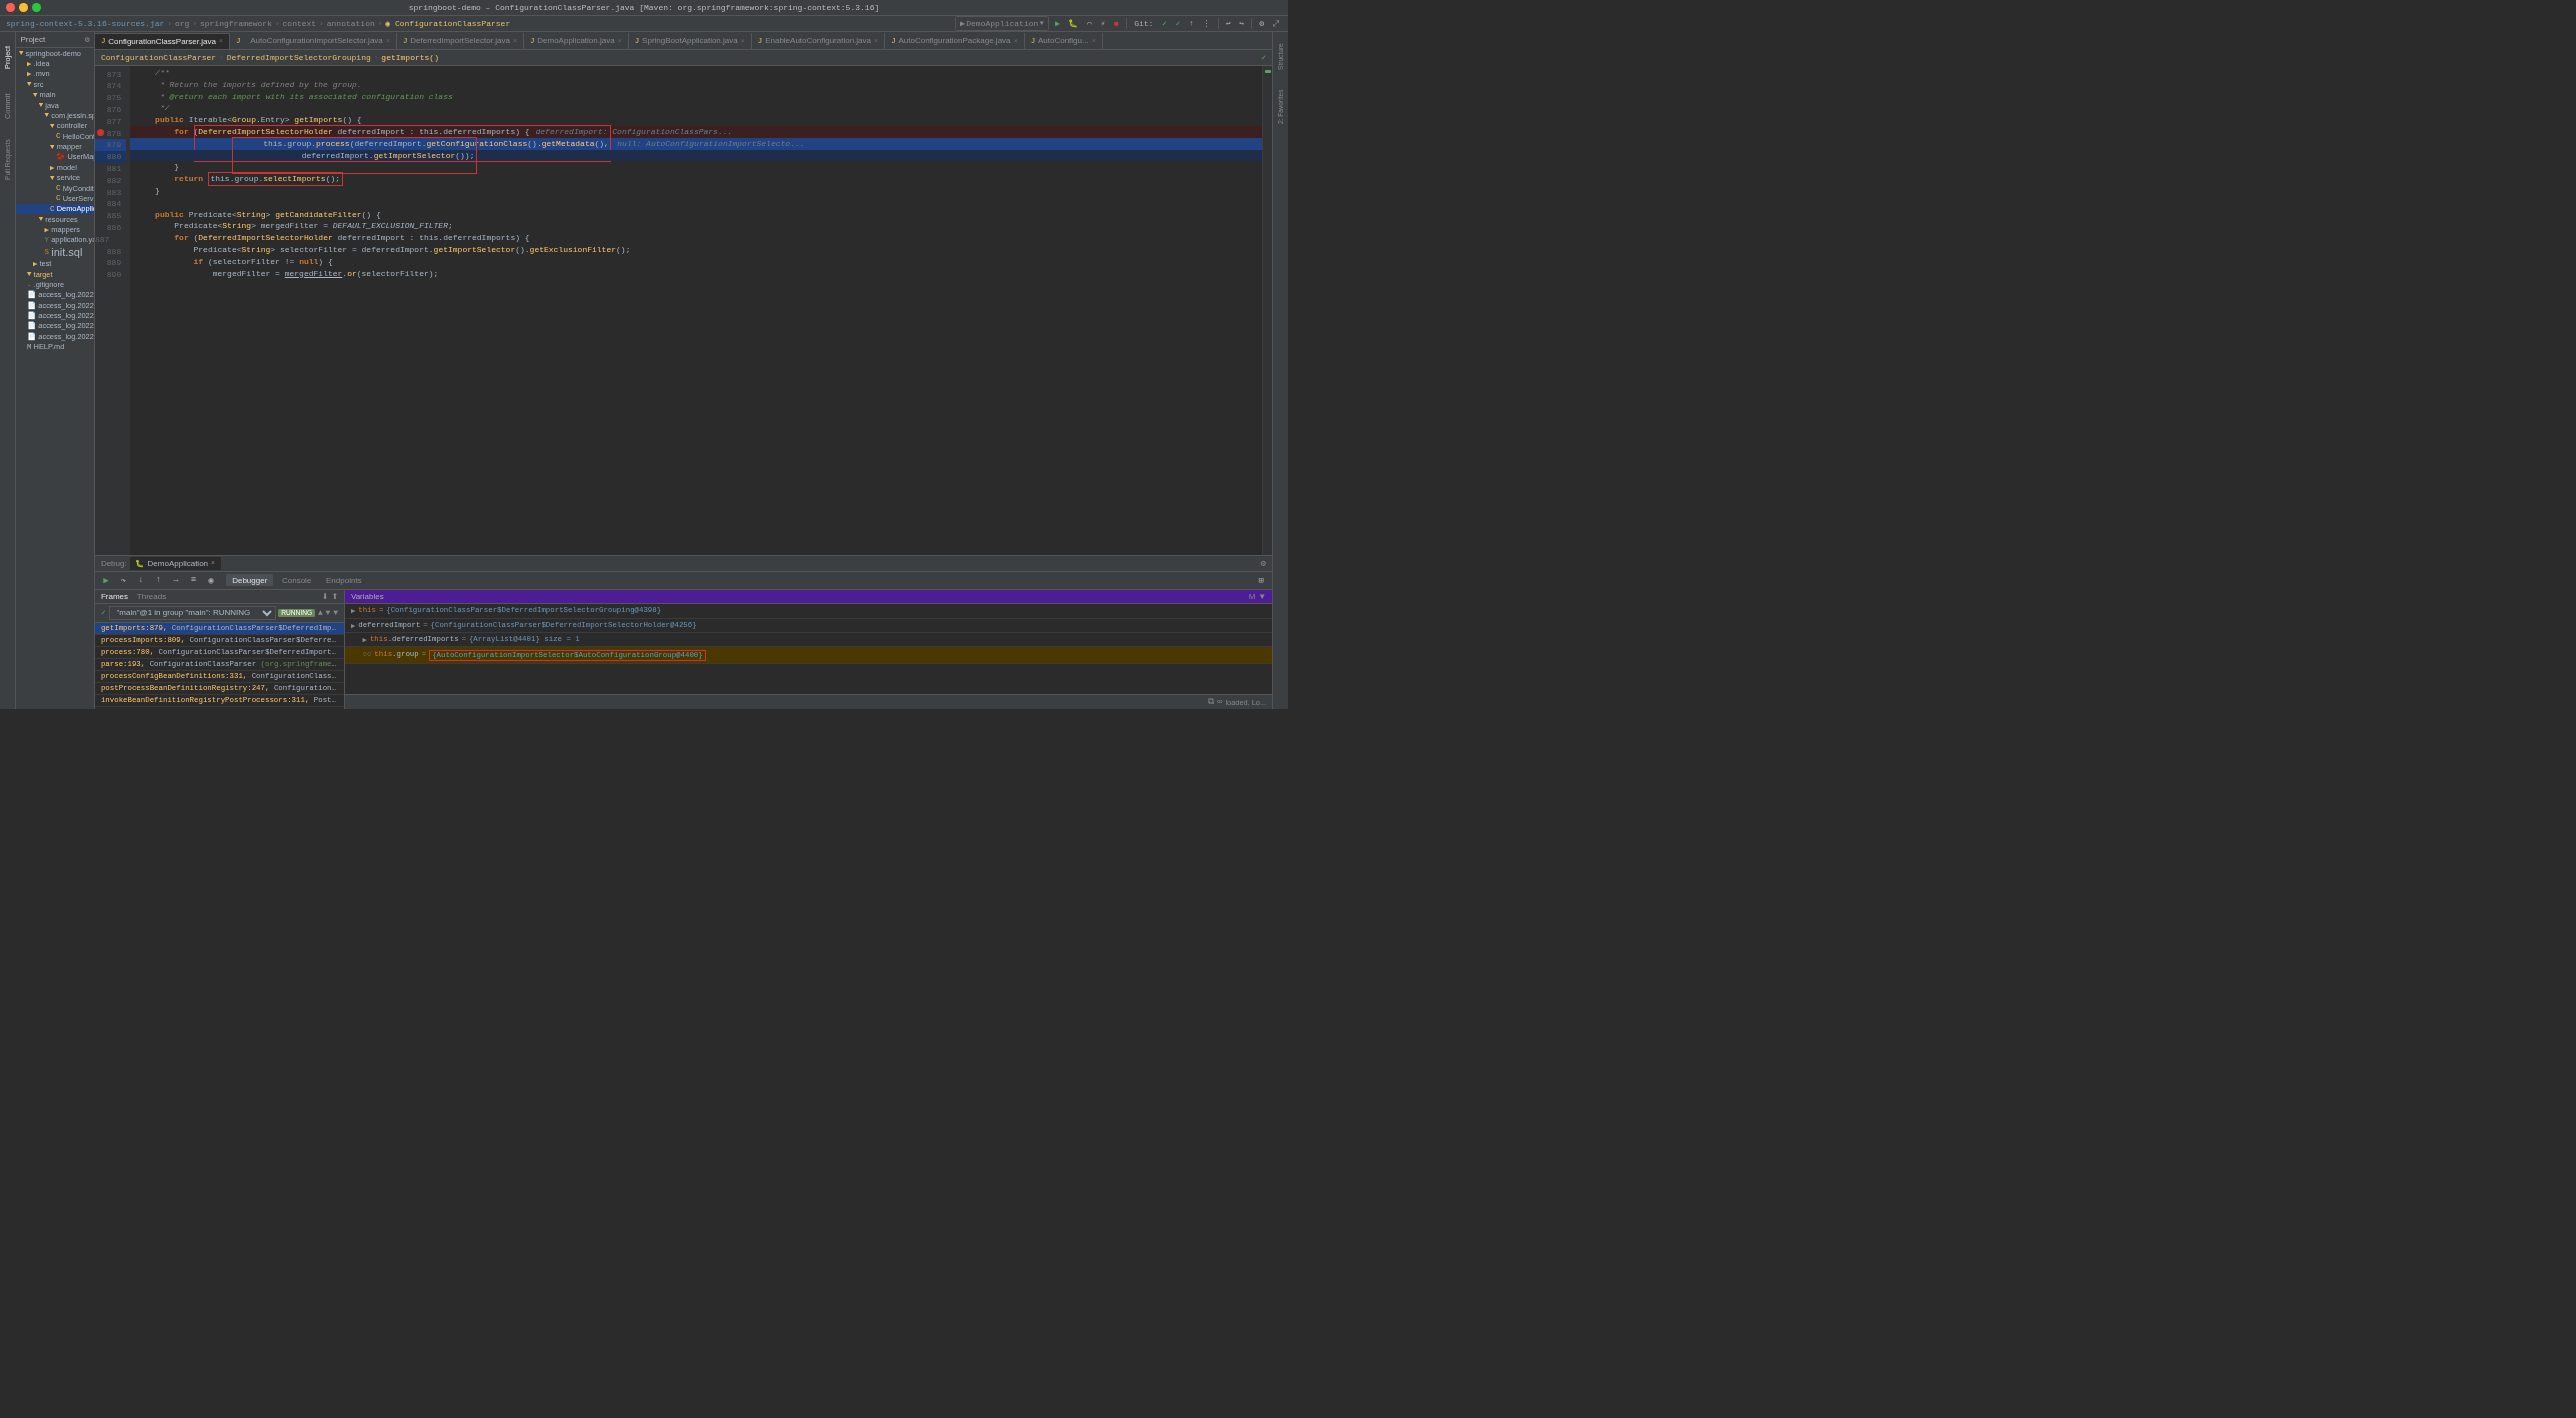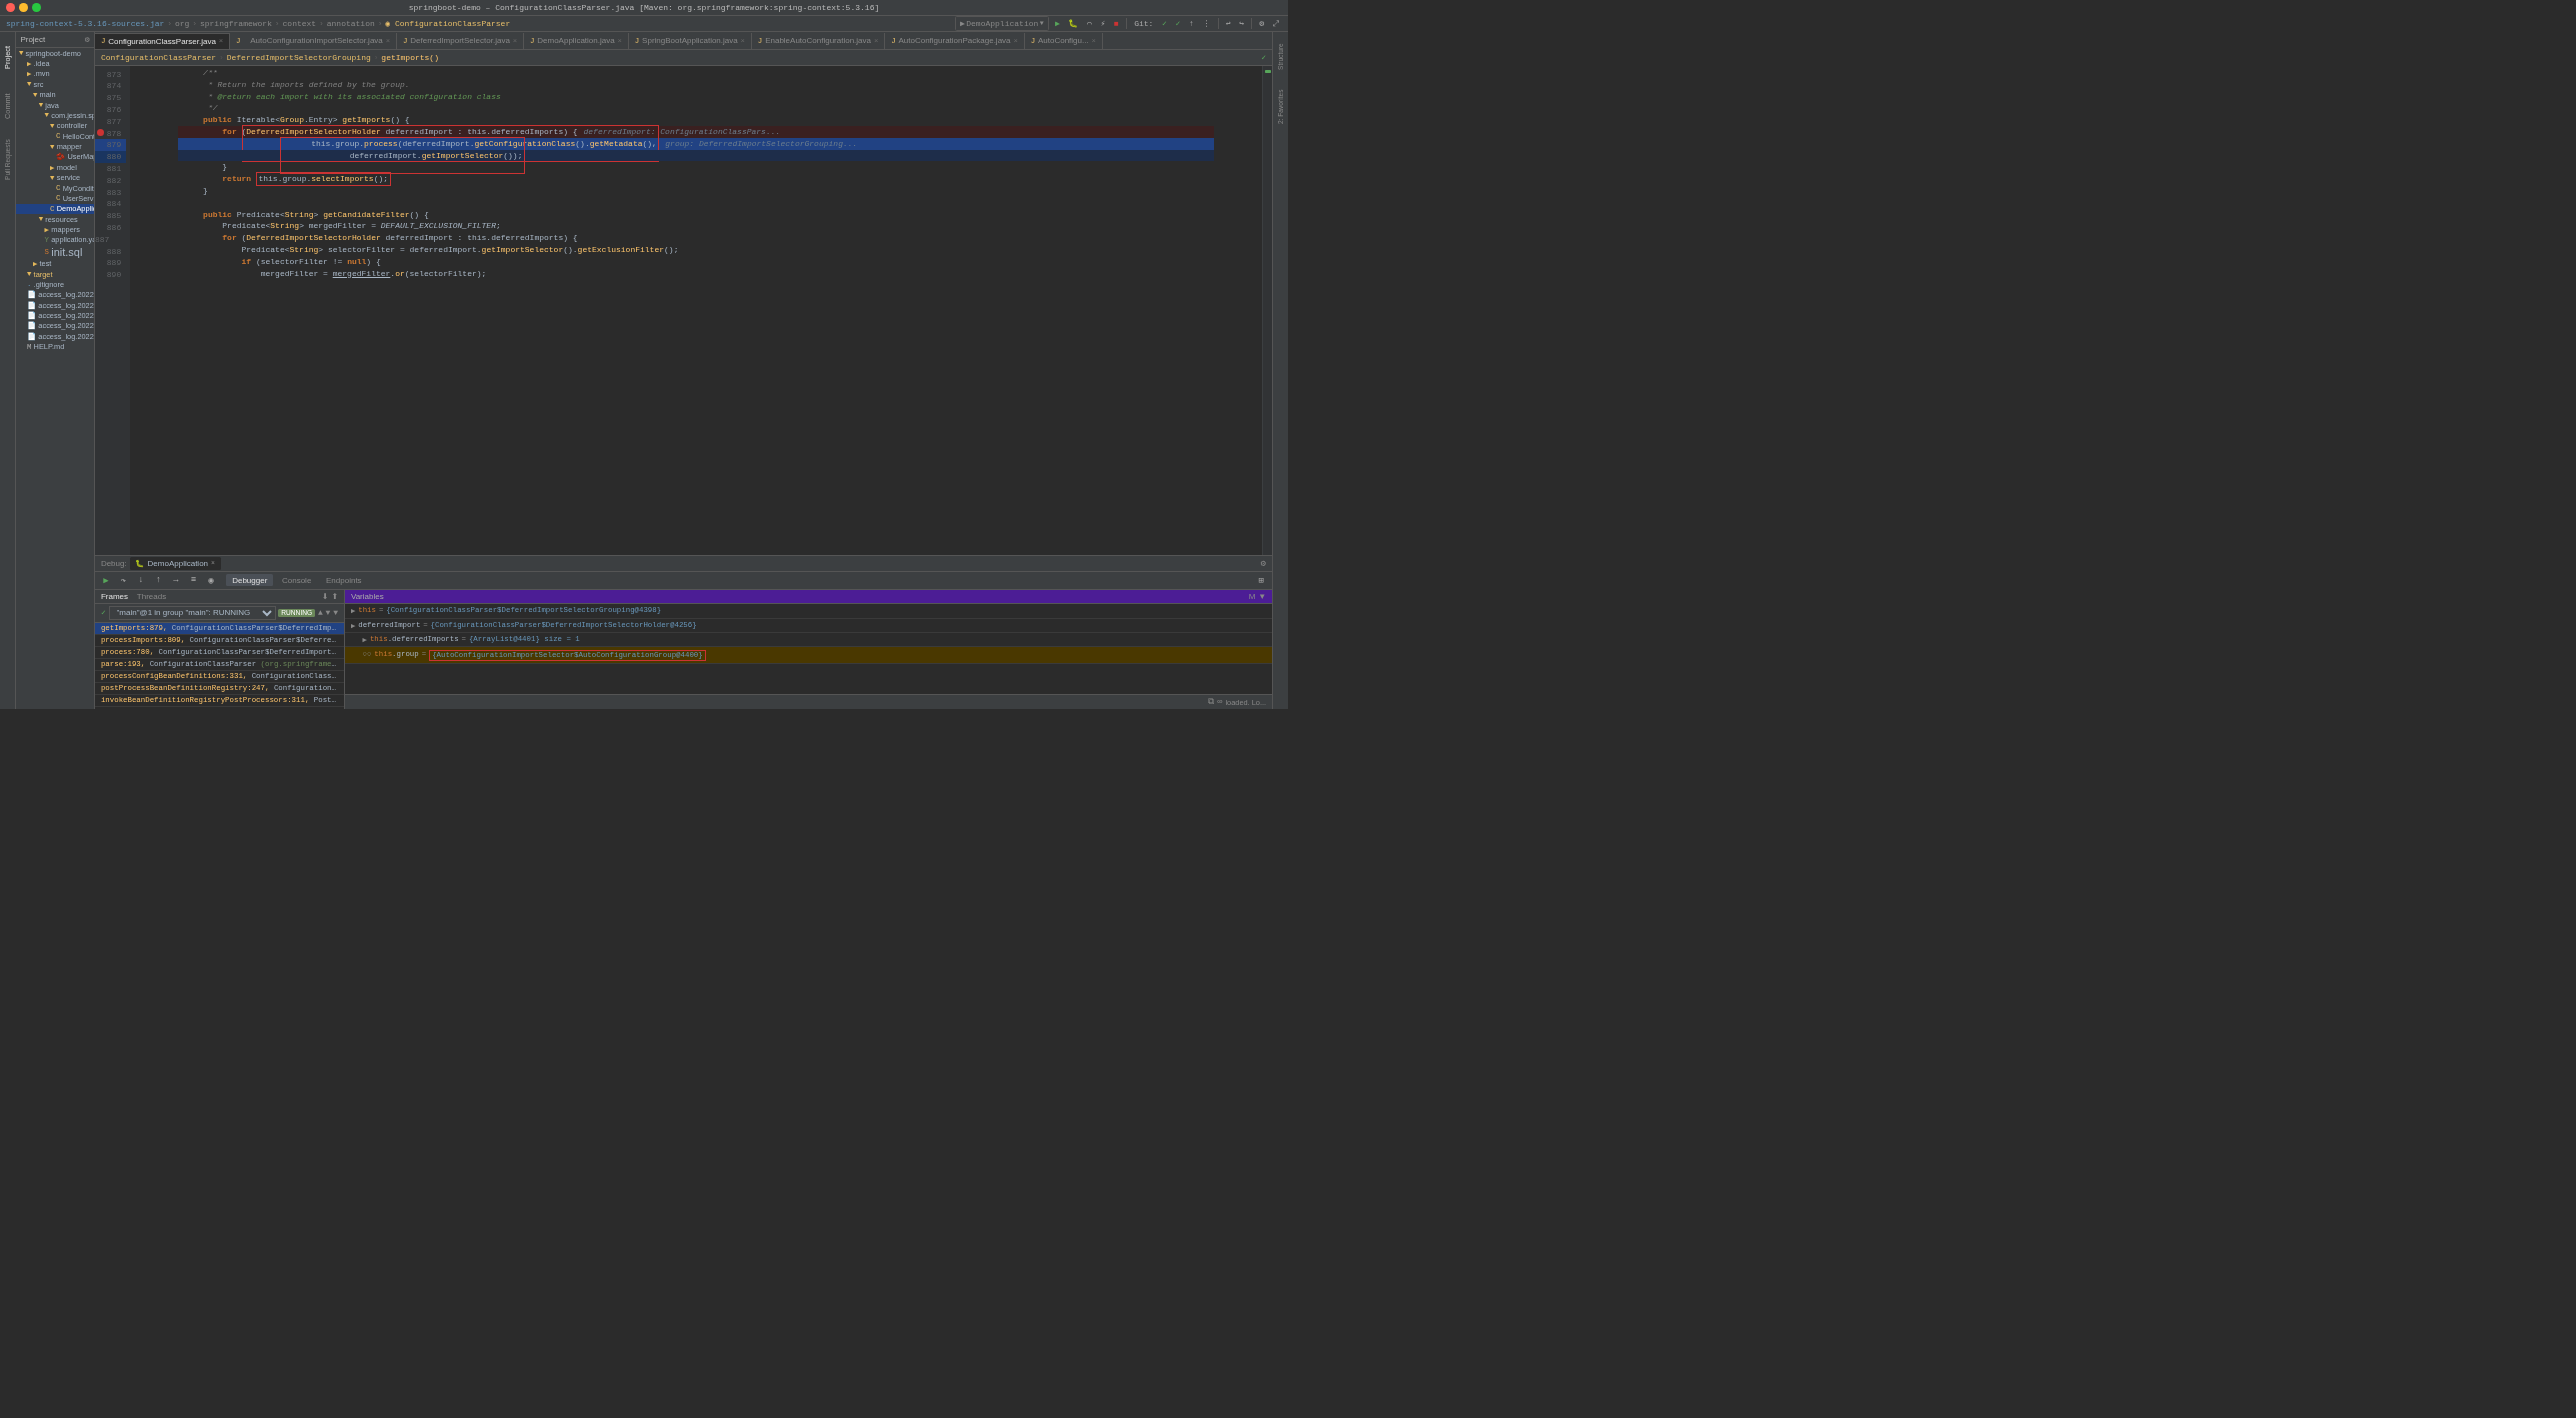--- a/index.html
+++ b/index.html
@@ -141,21 +141,20 @@
     }
     #editor-breadcrumb .sep { color: #555; }
 
     
     #code-editor {
       flex: 1;
       display: flex;
       overflow: hidden;
       background: #2b2b2b;
       position: relative;
-      gap: 48px;
     }
     #line-numbers {
       width: 35px;
       background: #313335;
       color: #606366;
       font-size: 8px;
       text-align: right;
       padding-right: 4.4px;
       padding-top: 1.5px;
       line-height: 11.8px;
@@ -724,21 +723,21 @@
           <div class="code-line" style="background:#3a2020;position:relative;">
             <span style="color:#a9b7c6;">        </span><span class="kw">for</span><span style="color:#a9b7c6;"> (</span><span style="color:#ffc66d;">DeferredImportSelectorHolder</span><span style="color:#a9b7c6;"> deferredImport : </span><span style="color:#a9b7c6;">this</span><span style="color:#a9b7c6;">.</span><span style="color:#a9b7c6;">deferredImports</span><span style="color:#a9b7c6;">) {</span>
             <span class="inline-hint">deferredImport: ConfigurationClassPars...</span>
           </div>
 
           <div class="code-line highlighted" style="background:#214283;position:relative;">
             <span style="color:#a9b7c6;">            </span>
             <span style="border:1.1px solid #cc3333;display:inline-block;padding:0 1.5px;">
               <span style="color:#a9b7c6;">this</span><span style="color:#a9b7c6;">.group.</span><span style="color:#ffc66d;">process</span><span style="color:#a9b7c6;">(deferredImport.</span><span style="color:#ffc66d;">getConfigurationClass</span><span style="color:#a9b7c6;">().</span><span style="color:#ffc66d;">getMetadata</span><span style="color:#a9b7c6;">(),</span>
             </span>
-            <span class="inline-hint">group: DeferredImportSelectorGrouping...</span>
+            <span class="inline-hint">null: AutoConfigurationImportSelecto...</span>
           </div>
 
           <div class="code-line" style="background:#1e2d4a;">
             <span style="color:#a9b7c6;">                    </span>
             <span style="border:1.1px solid #cc3333;display:inline-block;padding:0 1.5px;">
               <span style="color:#a9b7c6;">deferredImport.</span><span style="color:#ffc66d;">getImportSelector</span><span style="color:#a9b7c6;">());</span>
             </span>
           </div>
 
           <div class="code-line">

